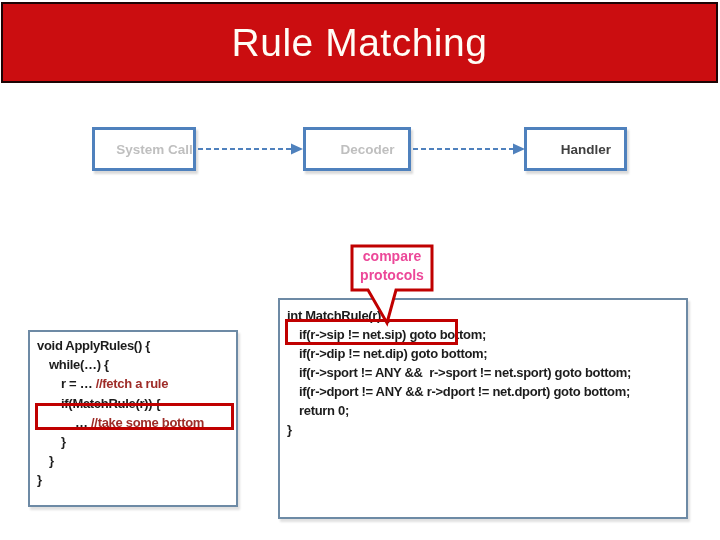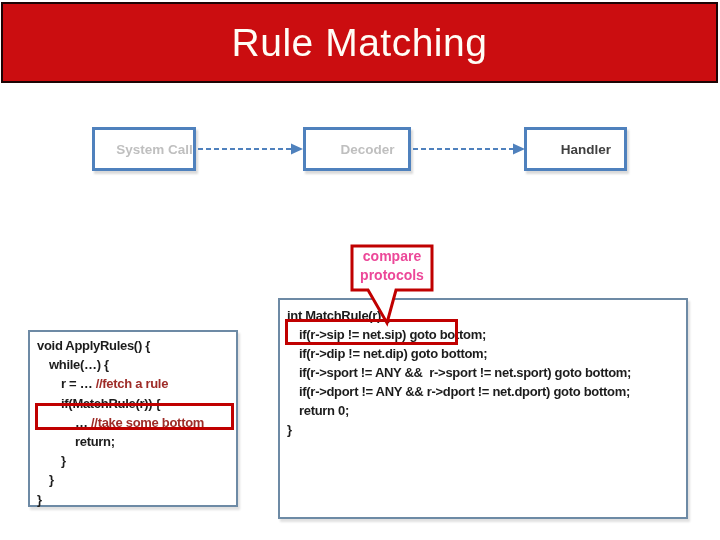--- a/index.html
+++ b/index.html
@@ -80,21 +80,20 @@
       <polygon points="513,5.5 525,11 513,16.5" fill="#4f81bd"></polygon>
     </g>
   </svg>
 
   <div class="codebox cb-left">
     <div class="cl i0"><span>void ApplyRules() {</span></div>
     <div class="cl i1"><span>while(…) {</span></div>
     <div class="cl i2"><span>r = … </span><span class="cm">//fetch a rule</span></div>
     <div class="cl i2"><span>if(</span><span>MatchRule</span><span>(r)) {</span></div>
     <div class="cl i3"><span>… </span><span class="cm">//take some bottom</span></div>
-    <div class="cl i3"><span>return;</span></div>
     <div class="cl i2"><span>}</span></div>
     <div class="cl i1"><span>}</span></div>
     <div class="cl i0"><span>}</span></div>
   </div>
 
   <div class="codebox cb-right">
     <div class="cl i0"><span>int </span><span>MatchRule</span><span>(r) {</span></div>
     <div class="cl i1"><span>if(r-&gt;sip != net.sip) goto bottom;</span></div>
     <div class="cl i1"><span>if(r-&gt;dip != net.dip) goto bottom;</span></div>
     <div class="cl i1"><span>if(r-&gt;sport != ANY &amp;&amp;  r-&gt;sport != net.sport) goto bottom;</span></div>

